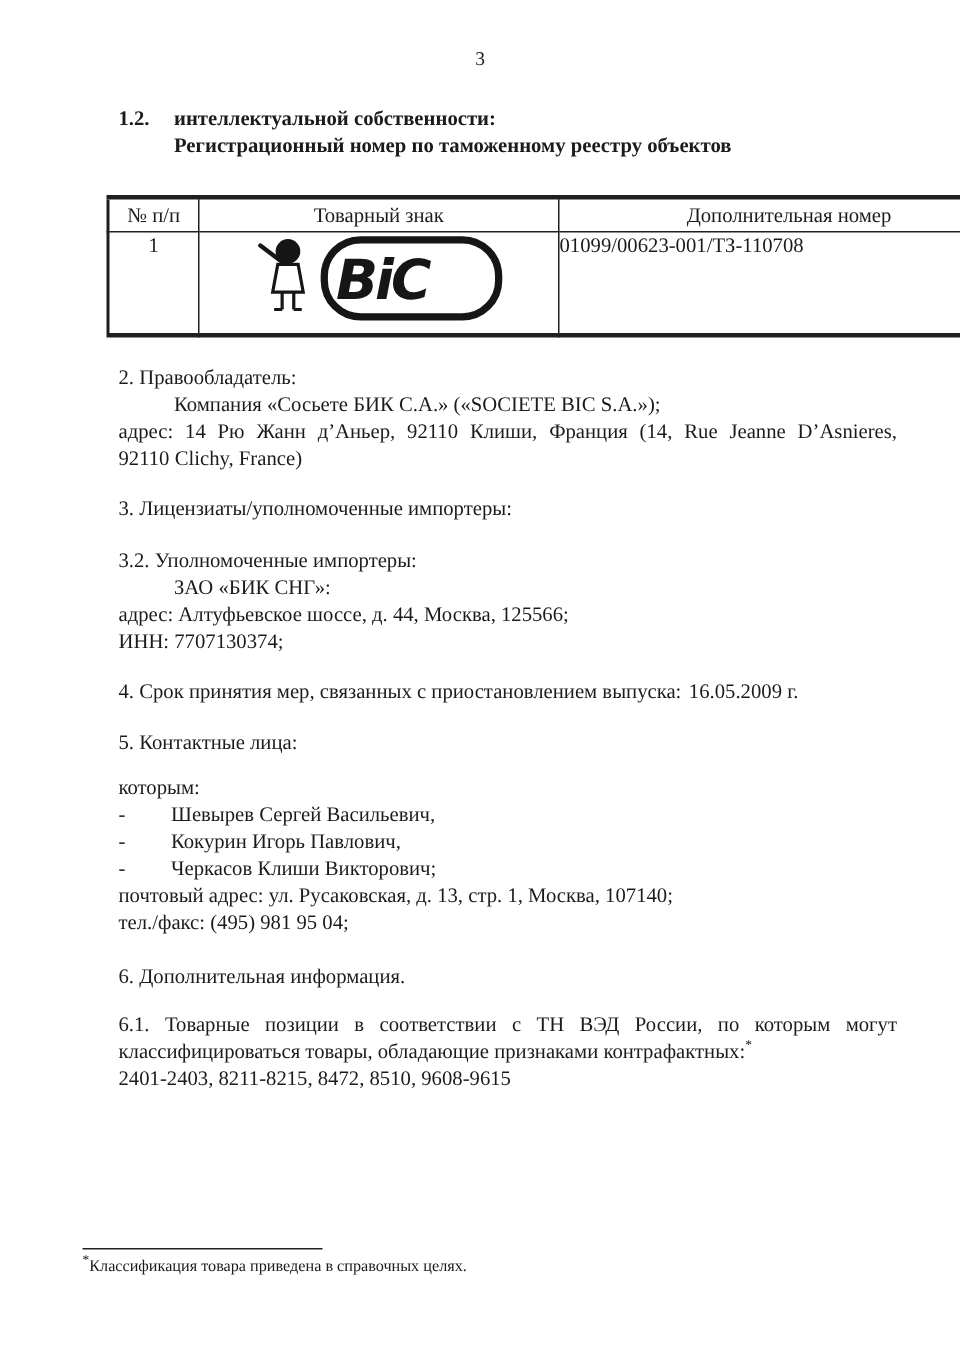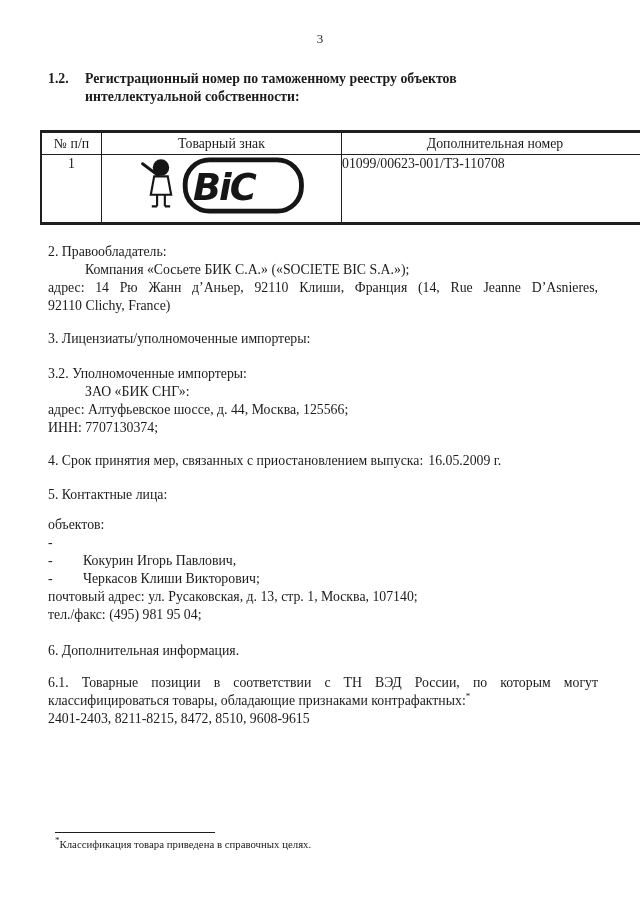--- a/index.html
+++ b/index.html
@@ -6,21 +6,21 @@
   body{
     width:640px;height:900px;background:#e8e8e8;
     font-family:"Liberation Serif", serif;
     color:#1b1b1b;
   }
   .page{
     position:relative;width:640px;height:900px;background:#ffffff;overflow:hidden;
     font-size:13.8px;line-height:18px;
   }
   .page-num{position:absolute;top:30px;left:0;right:0;text-align:center;font-size:13px;}
-  .content{padding:70px 42px 0 48px;}
+  .content{padding:70px 42px 0 79px;}
   .bold{font-weight:normal;}
   .line{min-height:18px;}
   .indent{padding-left:37px;}
   .just{text-align:justify;text-align-last:justify;}
   .h12{display:flex;font-weight:bold;}
   .h12-num{width:37px;flex:none;}
   .val{margin-left:5px;}
 
   table.tm-table{
     border-collapse:collapse;width:610px;margin-top:24px;margin-left:-8px;
@@ -57,22 +57,22 @@
 
 <div class="page">
 
   <div class="page-num">3</div>
 
   <div class="content">
 
     <div class="h12">
       <span class="h12-num">1.2.</span>
       <span class="h12-text">
+        <span class="line" style="display:block">интеллектуальной собственности:</span>
         <span class="line" style="display:block">Регистрационный номер по таможенному реестру объектов</span>
-        <span class="line" style="display:block">интеллектуальной собственности:</span>
       </span>
     </div>
 
     <table class="tm-table">
       <thead>
         <tr>
           <th class="col-num">№ п/п</th>
           <th class="col-tm">Товарный знак</th>
           <th class="col-reg">Дополнительная номер</th>
         </tr>
@@ -120,23 +120,24 @@
 
     <div class="sec4">
       <div class="line">
         <span class="bold">4. Срок принятия мер, связанных с приостановлением выпуска:</span><span class="val">16.05.2009 г.</span>
       </div>
     </div>
 
     <div class="sec5t line bold">5. Контактные лица:</div>
 
     <div class="sec5b">
-      <div class="line">объектов:</div>
+      <div class="line">которым:</div>
       <div class="dash-row line">
         <span class="dash">-</span>
+          <span>Шевырев Сергей Васильевич,</span>
       </div>
       <div class="dash-row line">
         <span class="dash">-</span>
           <span>Кокурин Игорь Павлович,</span>
       </div>
       <div class="dash-row line">
         <span class="dash">-</span>
           <span>Черкасов Клиши Викторович;</span>
       </div>
       <div class="line">почтовый адрес: ул. Русаковская, д. 13, стр. 1, Москва, 107140;</div>

